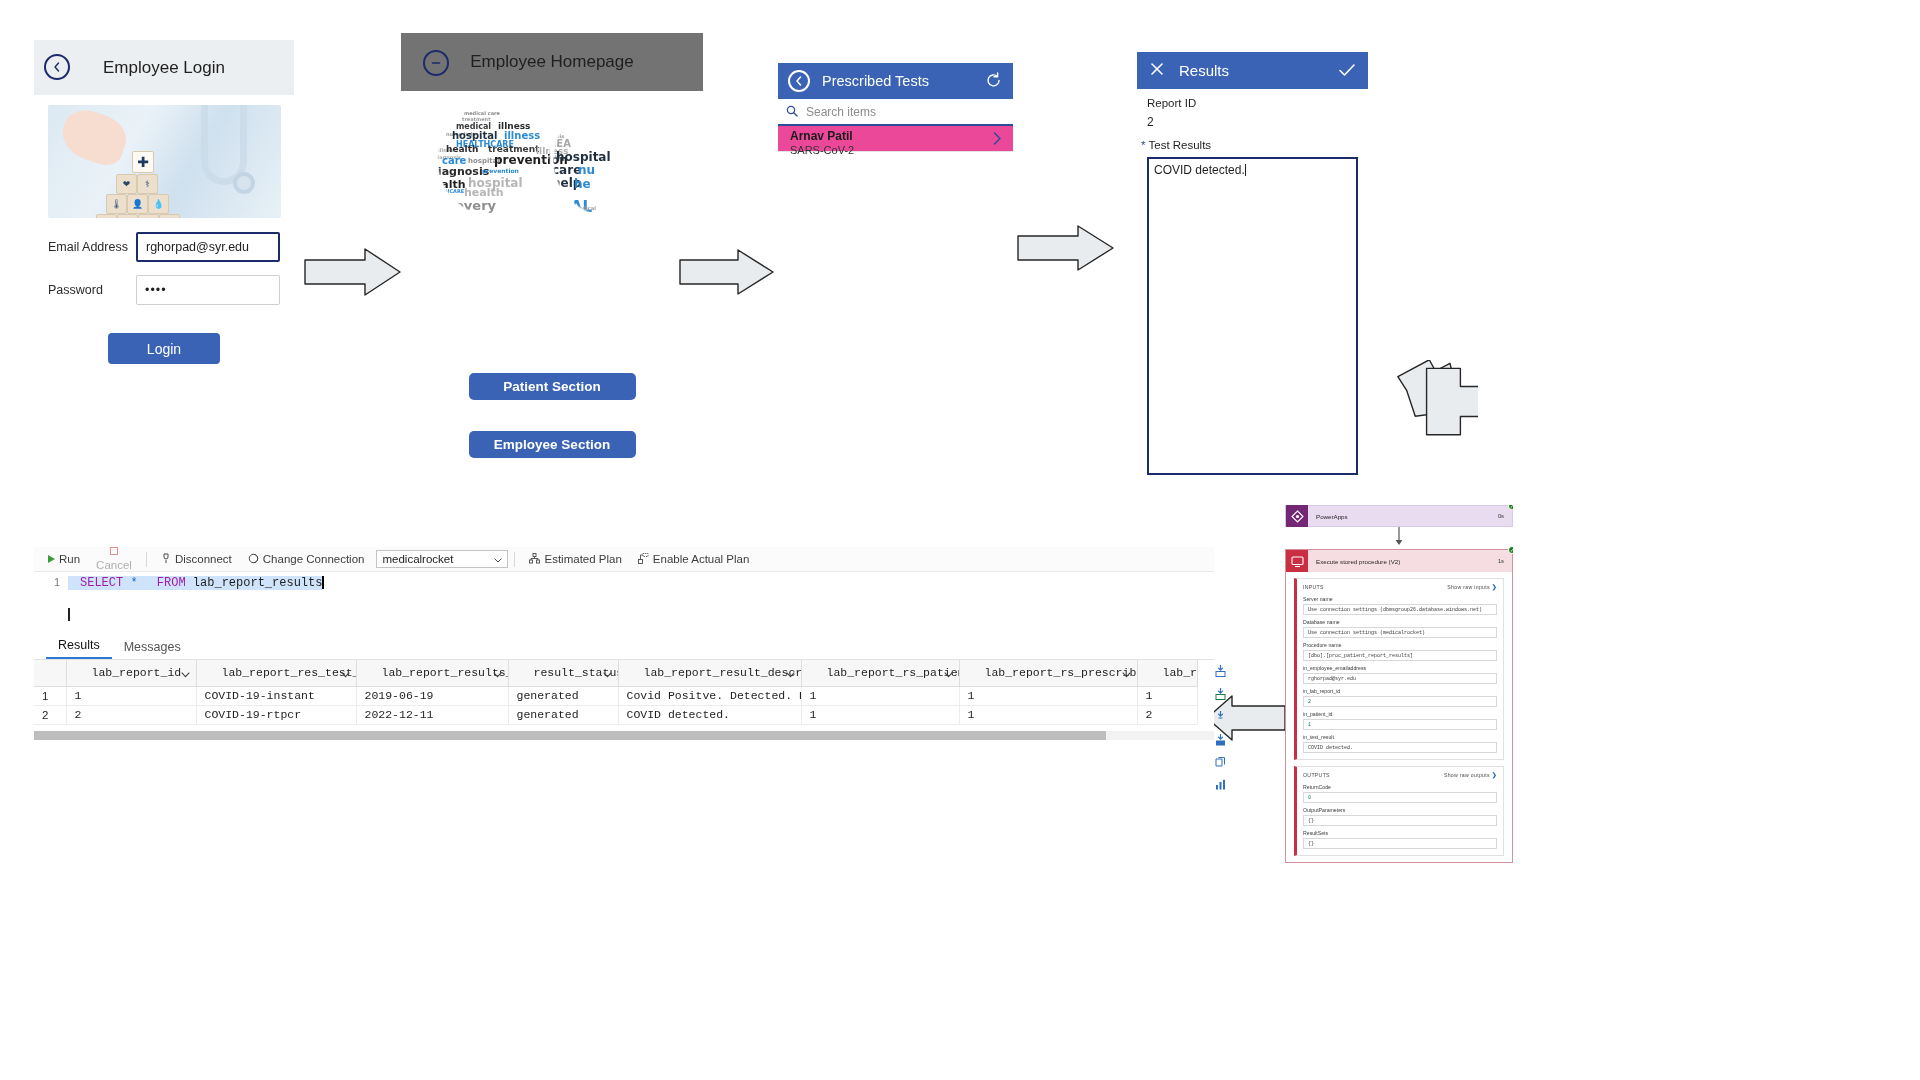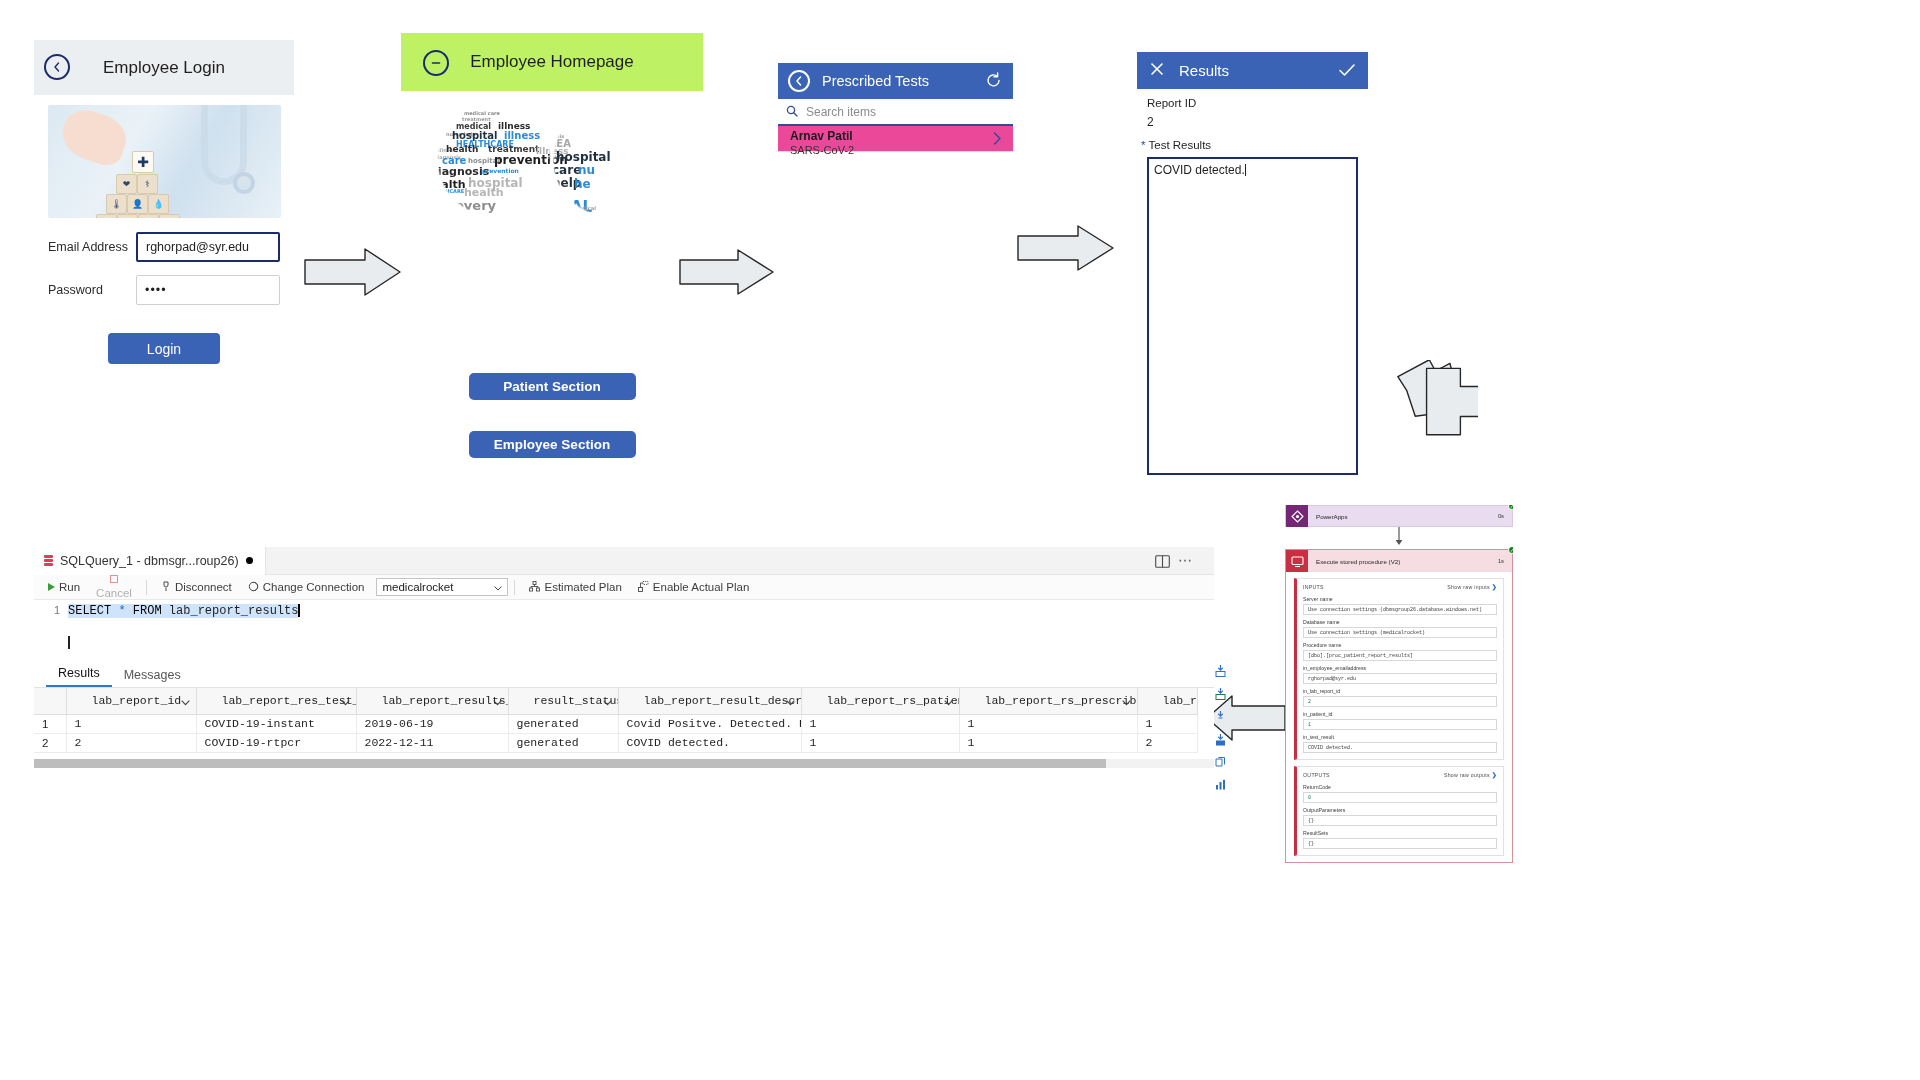--- a/index.html
+++ b/index.html
@@ -75,21 +75,21 @@
   #login-btn {
     margin:28px auto 0 auto; display:block;
     width:112px; height:31px; background:#3b63b5; color:#fff;
     border:none; border-radius:4px; font-size:14px;
     font-family:"Liberation Sans", sans-serif; cursor:pointer;
   }
 
   
   #home-screen { left:401px; top:33px; width:302px; height:421px; }
   #home-header {
-    height:58px; background:#bef264; display:flex; align-items:center;
+    height:58px; background:#737373; display:flex; align-items:center;
     position:relative;
   }
   #home-minus { position:absolute; left:22px; top:17px; }
   #home-title { width:100%; text-align:center; font-size:17px; color:#1f1f1f; }
   #wordcloud-wrap {
     position:relative; width:100%; height:200px; margin-top:10px;
   }
   #wordcloud {
     position:absolute; left:50%; transform:translateX(-50%);
     width:252px; height:196px;
@@ -198,21 +198,21 @@
     justify-content:space-between; padding:0 5px; margin-left:4px;
   }
   #sql-editor {
     height:62px; background:#ffffff; padding-top:4px; position:relative;
     font-family:"Liberation Mono", monospace; font-size:12px;
   }
   .code-line { display:flex; align-items:flex-start; height:16px; }
   .ln { width:34px; text-align:right; color:#7a7a7a; font-size:11px;
         padding-right:8px; font-family:"Liberation Sans",sans-serif; }
   .code-sel { background:#cfe3fb; }
-  .kw { color:#000000; }
+  .kw { color:#a21caf;margin-left:12px; }
   .op { color:#1a64c8; }
   .id { color:#1f1f1f; }
   .txt-caret { display:inline-block; width:1.5px; height:13px;
                background:#000; vertical-align:-2px; }
   #editor-cursor-line {
     position:absolute; left:34px; top:36px; width:1.5px; height:13px; background:#222;
   }
   #results-tabs {
     height:26px; border-bottom:1px solid #e2e2e2; display:flex;
     align-items:flex-end; gap:0; padding-left:12px; background:#fff;
@@ -516,38 +516,20 @@
       </svg>
   </div>
 
   <div class="arrow" style="left:1205px;top:694px;">
     <svg width="82" height="48" viewBox="0 0 82 48">
         <path d="M80 12 H27 V2 L2 24 L27 46 V36 H80 Z" fill="#e9ecef" stroke="#262626" stroke-width="1.4" stroke-linejoin="round"></path>
       </svg>
   </div>
 
   <div id="sql-window">
-    <div id="sql-tabbar">
-      <div id="sql-tab">
-        <span class="tab-db-icon">
-          <i style="top:0"></i>
-            <i style="top:4px"></i>
-            <i style="top:8px"></i>
-        </span>
-        <span>SQLQuery_1 - dbmsgr...roup26)</span>
-        <span id="sql-tab-dirty"></span>
-      </div>
-      <span id="sql-split-icon">
-        <svg width="15" height="13" viewBox="0 0 15 13">
-            <rect x="0.7" y="0.7" width="13.6" height="11.6" rx="1" stroke="#4a4a4a" stroke-width="1.1" fill="none"></rect>
-            <line x1="7.5" y1="0.7" x2="7.5" y2="12.3" stroke="#4a4a4a" stroke-width="1.1"></line>
-          </svg>
-      </span>
-      <span id="sql-more-icon">⋯</span>
-    </div>
 
     <div id="sql-toolbar">
       <div class="tb-item">
         <span class="play-tri"></span>
         <span>Run</span>
       </div>
       <div class="tb-item disabled">
         <span class="stop-sq"></span>
         <span>Cancel</span>
       </div>

